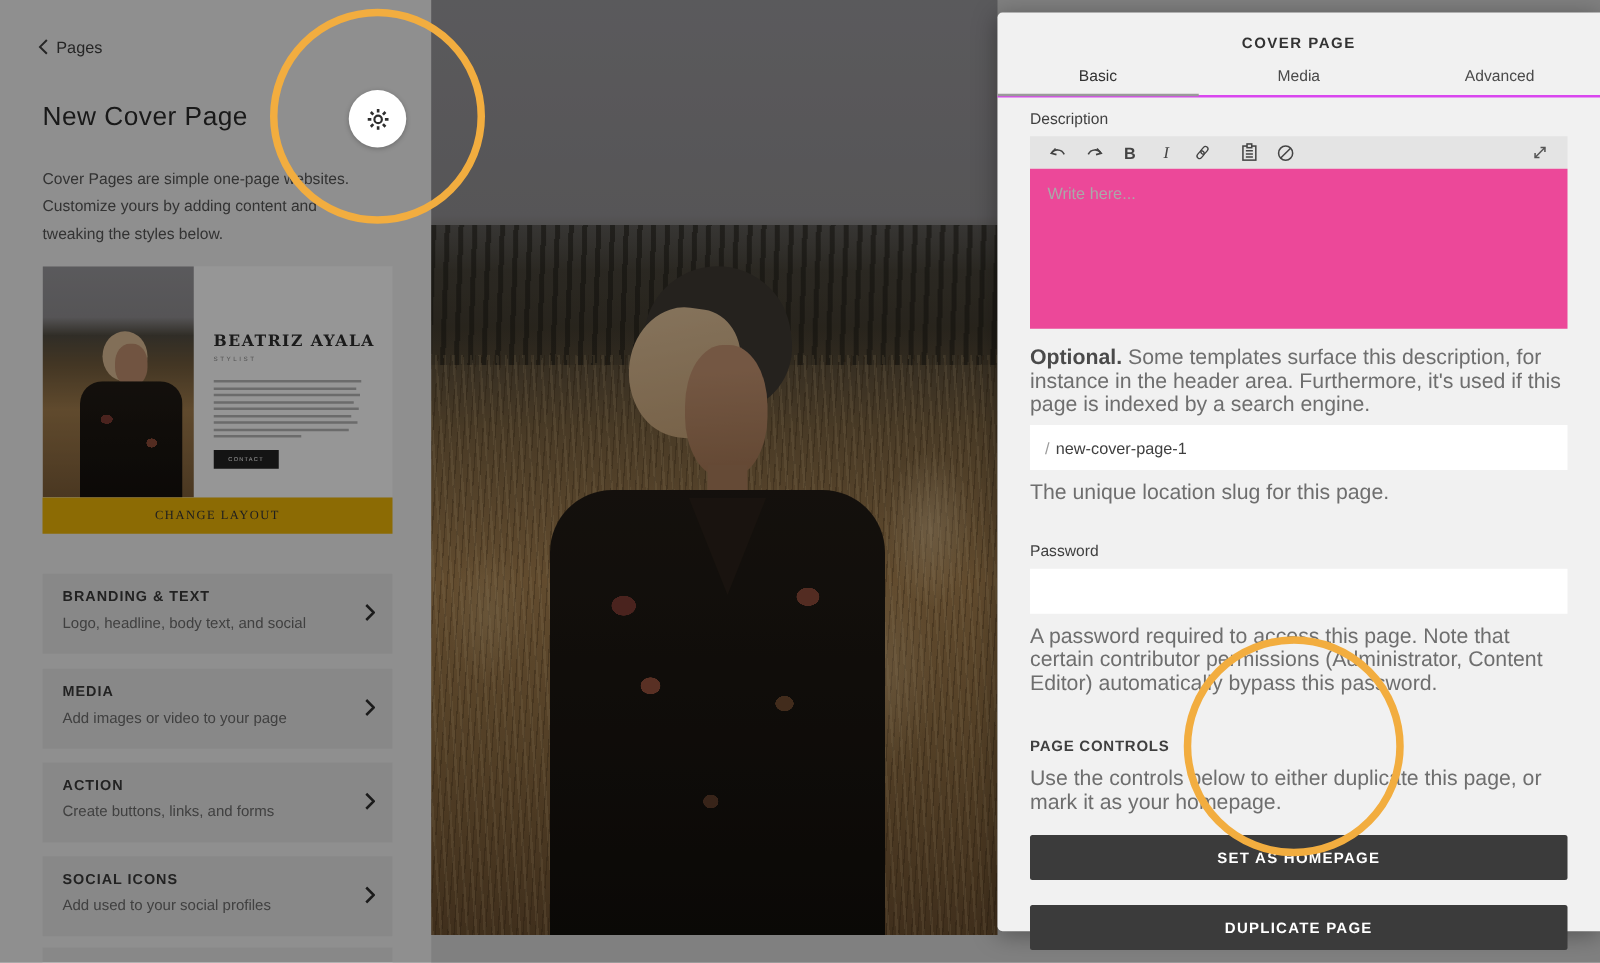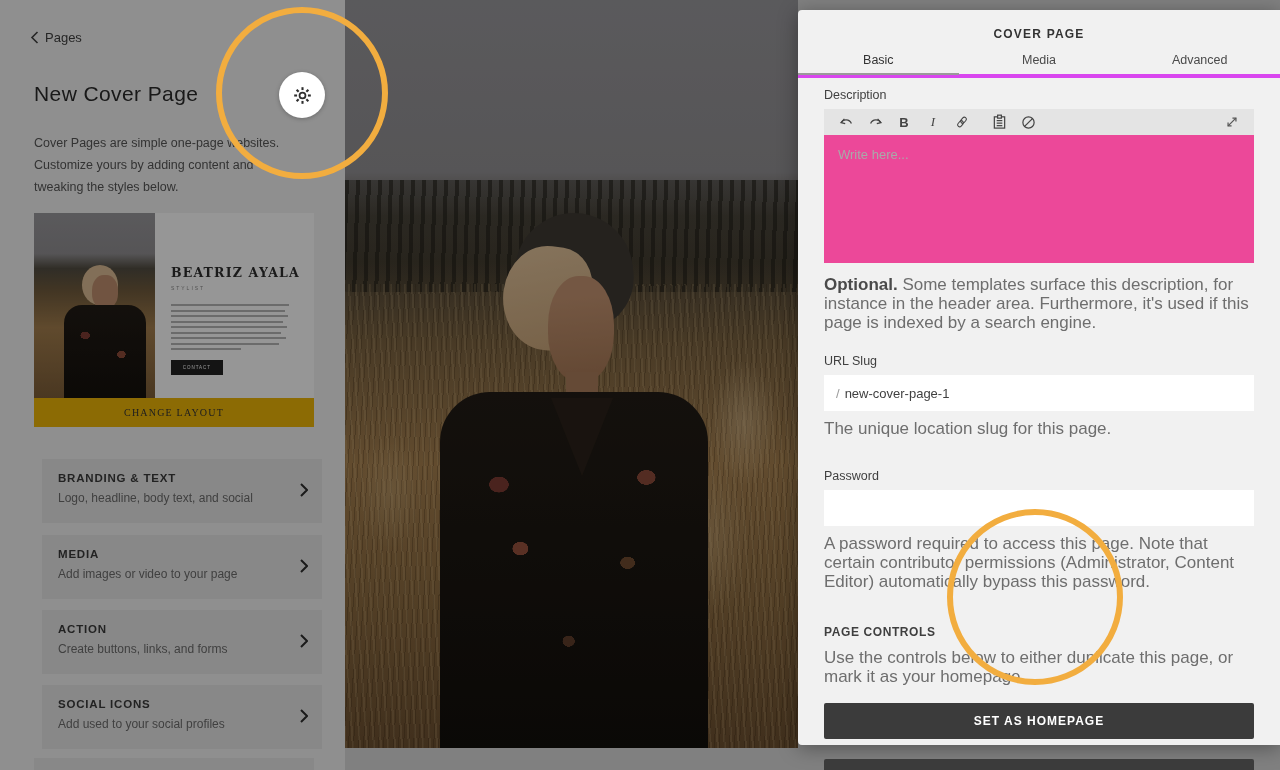--- a/index.html
+++ b/index.html
@@ -27,21 +27,21 @@
                 letter-spacing:1.2px; color:#2e2e2e; white-space:nowrap; }
   .thumb-sub { margin-top:5px; font-size:5px; letter-spacing:2px; color:#8a8a8a; }
   .mini-lines { margin-top:13px; }
   .mini-lines div { height:2px; background:#b3b3b3; margin-bottom:3.5px; }
   .thumb-btn { margin-top:10px; width:52px; height:15px; background:#222; color:#f4f4f4;
                font-size:4.5px; letter-spacing:1px; display:flex; align-items:center; justify-content:center; }
 
   .change-layout { position:absolute; left:34px; top:398px; width:280px; height:29px; background:#eab308;
     display:flex; align-items:center; justify-content:center; font-size:10px; letter-spacing:1.2px; color:#333; cursor:pointer;font-family:Liberation Serif, serif; }
 
-  .section { position:absolute; left:42px; width:280px; height:64px; background:#e3e3e3; padding:13px 16px 0 16px; cursor:pointer; }
+  .section { position:absolute; left:34px; width:280px; height:64px; background:#e3e3e3; padding:13px 16px 0 16px; cursor:pointer; }
   .section .s-title { font-size:11.5px; letter-spacing:.8px; color:#3a3a3a; font-weight:700; }
   .section .s-desc { margin-top:7px; font-size:12px; color:#6b6b6b; }
   .section .chev { position:absolute; right:14px; top:24px; }
   .section-partial { position:absolute; left:34px; top:758px; width:280px; height:12px; background:#e3e3e3; }
 
   
   .photo { position:absolute; left:345px; top:0; width:453px; height:748px; z-index:1; overflow:hidden;
     background:linear-gradient(180deg,#97969a 0%,#908e91 23%,#5a5449 29%,#4d4537 35%,#7a6240 46%,#a37e4e 62%,#8a6a40 80%,#6b4f30 100%); }
   .trees { position:absolute; left:0; top:24%; width:100%; height:15%;
     background:repeating-linear-gradient(92deg, rgba(28,26,20,.55) 0 4px, transparent 4px 11px),
@@ -80,21 +80,21 @@
   
   .ring { position:absolute; border:6px solid #F2AD3F; border-radius:50%; z-index:20; pointer-events:none; }
   .ring1 { left:216px; top:7px;  width:172px; height:172px; }
   .ring2 { left:947px; top:509px; width:176px; height:176px; }
 
   
   .panel { position:absolute; left:798px; top:10px; width:482px; height:735px; background:#f1f1f1; z-index:10;
     border-radius:4px 0 0 4px; box-shadow:0 3px 20px rgba(0,0,0,.35); }
   .panel-header { height:35px; display:flex; align-items:flex-end; justify-content:center; padding-bottom:4px;
     font-size:12px; font-weight:700; letter-spacing:1.2px; color:#333; }
-  .tabs { display:flex; height:33px; border-bottom:4px solid #d946ef; position:relative; }
+  .tabs { display:flex; height:33px; border-bottom:2px solid #d946ef; position:relative; }
   .tab { flex:1; display:flex; align-items:center; justify-content:center; font-size:12.5px; color:#4a4a4a; cursor:pointer; }
   .tab.active { color:#333; }
   .tab-underline { position:absolute; left:0; bottom:-1px; width:33.3%; height:2px; background:#9a9a9a; }
 
   .panel-body { position:relative; padding:0 26px; }
   .field-label { font-size:12.5px; color:#3f3f3f; }
   .lbl-desc { margin-top:10px; }
 
   .toolbar { margin-top:7px; height:26px; background:#e4e4e4; display:flex; align-items:center; padding:0 10px; gap:5px; }
   .tb-btn { width:24px; height:22px; display:flex; align-items:center; justify-content:center; cursor:pointer; color:#444; }
@@ -310,21 +310,20 @@
             <path d="M8.5 3.5 L12.5 3.5 L12.5 7.5"></path>
             <path d="M3.5 8.5 L3.5 12.5 L7.5 12.5"></path>
           </svg>
       </div>
     </div>
 
     <textarea class="desc-area" placeholder="Write here..." style=""></textarea>
 
     <div class="helper h-desc"><b>Optional.</b><span> Some templates surface this description, for instance in the header area. Furthermore, it's used if this page is indexed by a search engine.</span></div>
 
-    <div class="field-label lbl-slug">URL Slug</div>
     <div class="text-input">
       <span class="slug-prefix">/</span>
       <span class="slug-value">new-cover-page-1</span>
     </div>
     <div class="helper h-slug">The unique location slug for this page.</div>
 
     <div class="field-label lbl-pass">Password</div>
     <div class="text-input"></div>
     <div class="helper h-pass">A password required to access this page. Note that certain contributor permissions (Administrator, Content Editor) automatically bypass this password.</div>
 

